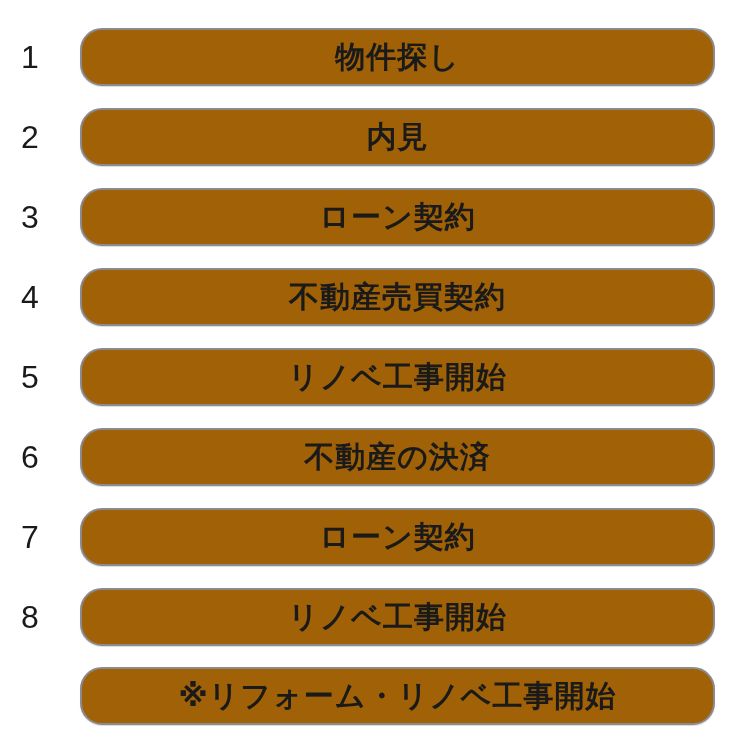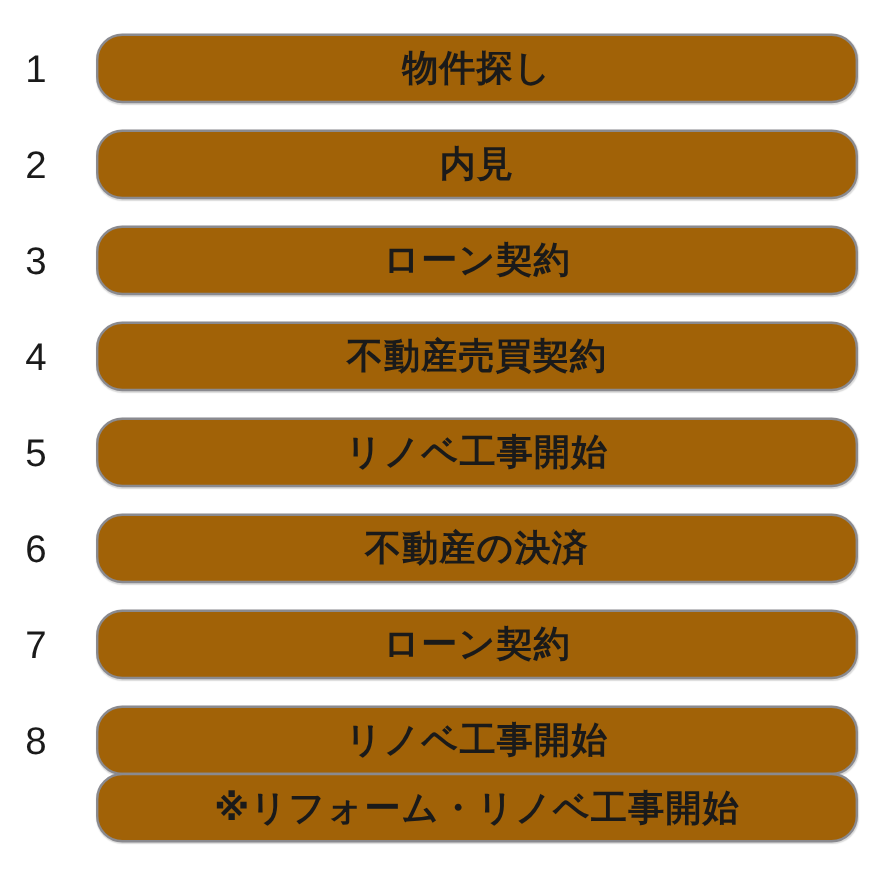--- a/index.html
+++ b/index.html
@@ -42,17 +42,17 @@
     <div class="step">不動産の決済</div>
   </div>
   <div class="row" style="top:508px">
     <div class="num">7</div>
     <div class="step">ローン契約</div>
   </div>
   <div class="row" style="top:588px">
     <div class="num">8</div>
     <div class="step">リノベ工事開始</div>
   </div>
-  <div class="row" style="top:644px">
+  <div class="row" style="top:667px">
     <div class="num"></div>
     <div class="step">※リフォーム・リノベ工事開始</div>
   </div>
 </div>
 
 </body></html>

